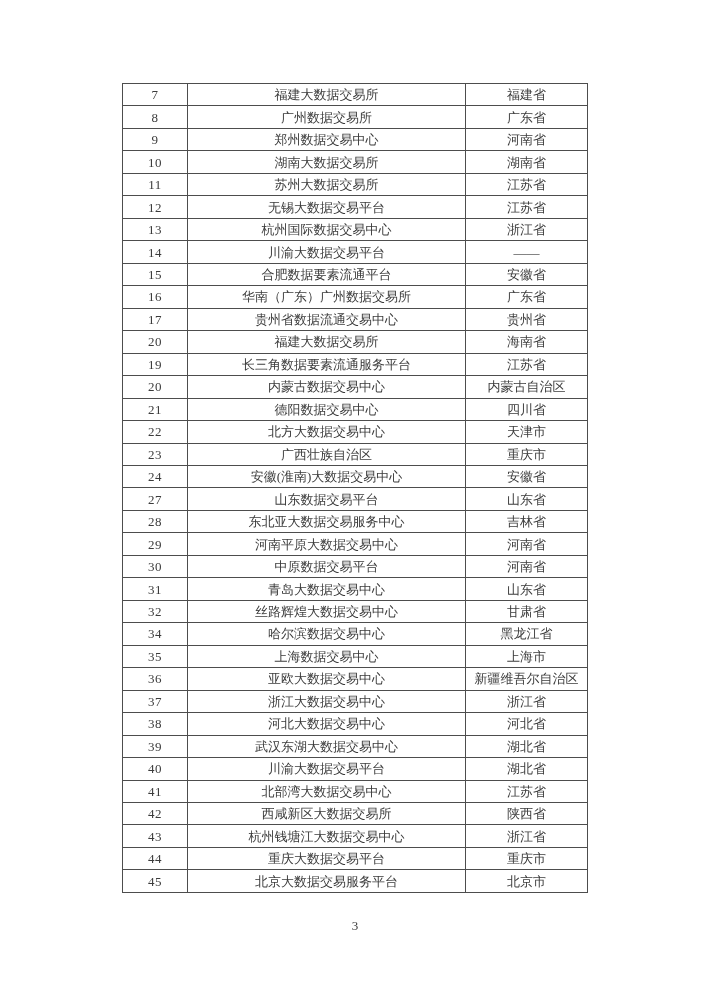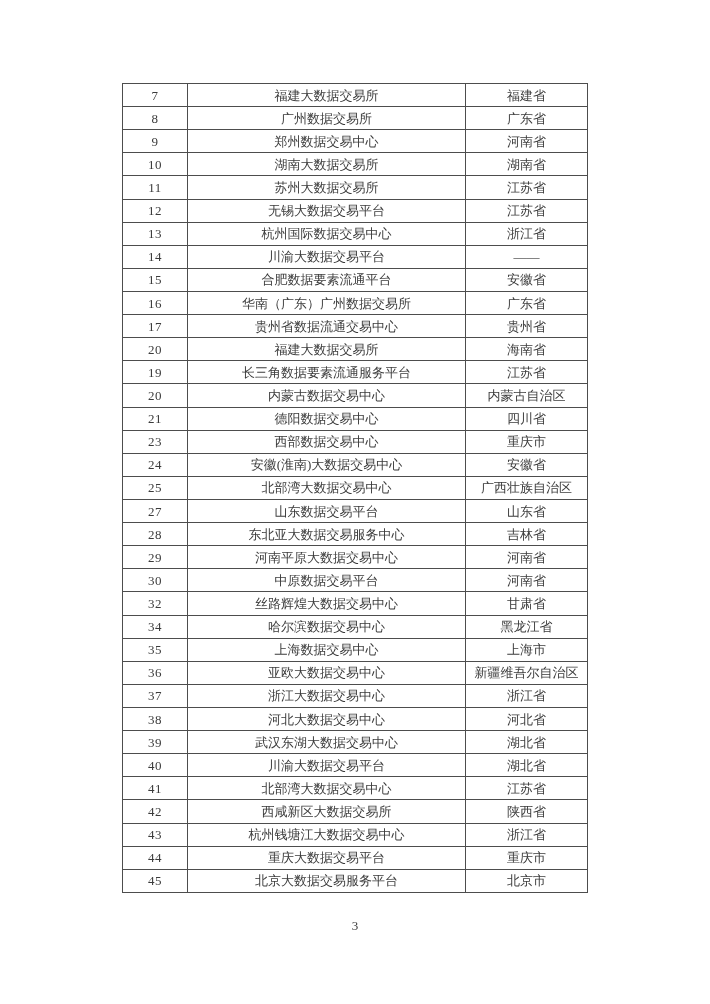--- a/index.html
+++ b/index.html
@@ -130,53 +130,58 @@
           <td class="idx">20</td>
           <td>内蒙古数据交易中心</td>
           <td>内蒙古自治区</td>
         </tr>
         <tr>
           <td class="idx">21</td>
           <td>德阳数据交易中心</td>
           <td>四川省</td>
         </tr>
         <tr>
+          <td class="idx">22</td>
+          <td>北方大数据交易中心</td>
+          <td>天津市</td>
+        </tr>
+        <tr>
           <td class="idx">23</td>
-          <td>西部数据交易中心</td>
+          <td>广西壮族自治区</td>
           <td>重庆市</td>
         </tr>
         <tr>
           <td class="idx">24</td>
           <td>安徽(淮南)大数据交易中心</td>
           <td>安徽省</td>
         </tr>
         <tr>
-          <td class="idx">25</td>
-          <td>北部湾大数据交易中心</td>
-          <td>广西壮族自治区</td>
-        </tr>
-        <tr>
           <td class="idx">27</td>
           <td>山东数据交易平台</td>
           <td>山东省</td>
         </tr>
         <tr>
           <td class="idx">28</td>
           <td>东北亚大数据交易服务中心</td>
           <td>吉林省</td>
         </tr>
         <tr>
           <td class="idx">29</td>
           <td>河南平原大数据交易中心</td>
           <td>河南省</td>
         </tr>
         <tr>
           <td class="idx">30</td>
           <td>中原数据交易平台</td>
           <td>河南省</td>
+        </tr>
+        <tr>
+          <td class="idx">31</td>
+          <td>青岛大数据交易中心</td>
+          <td>山东省</td>
         </tr>
         <tr>
           <td class="idx">32</td>
           <td>丝路辉煌大数据交易中心</td>
           <td>甘肃省</td>
         </tr>
         <tr>
           <td class="idx">34</td>
           <td>哈尔滨数据交易中心</td>
           <td>黑龙江省</td>

